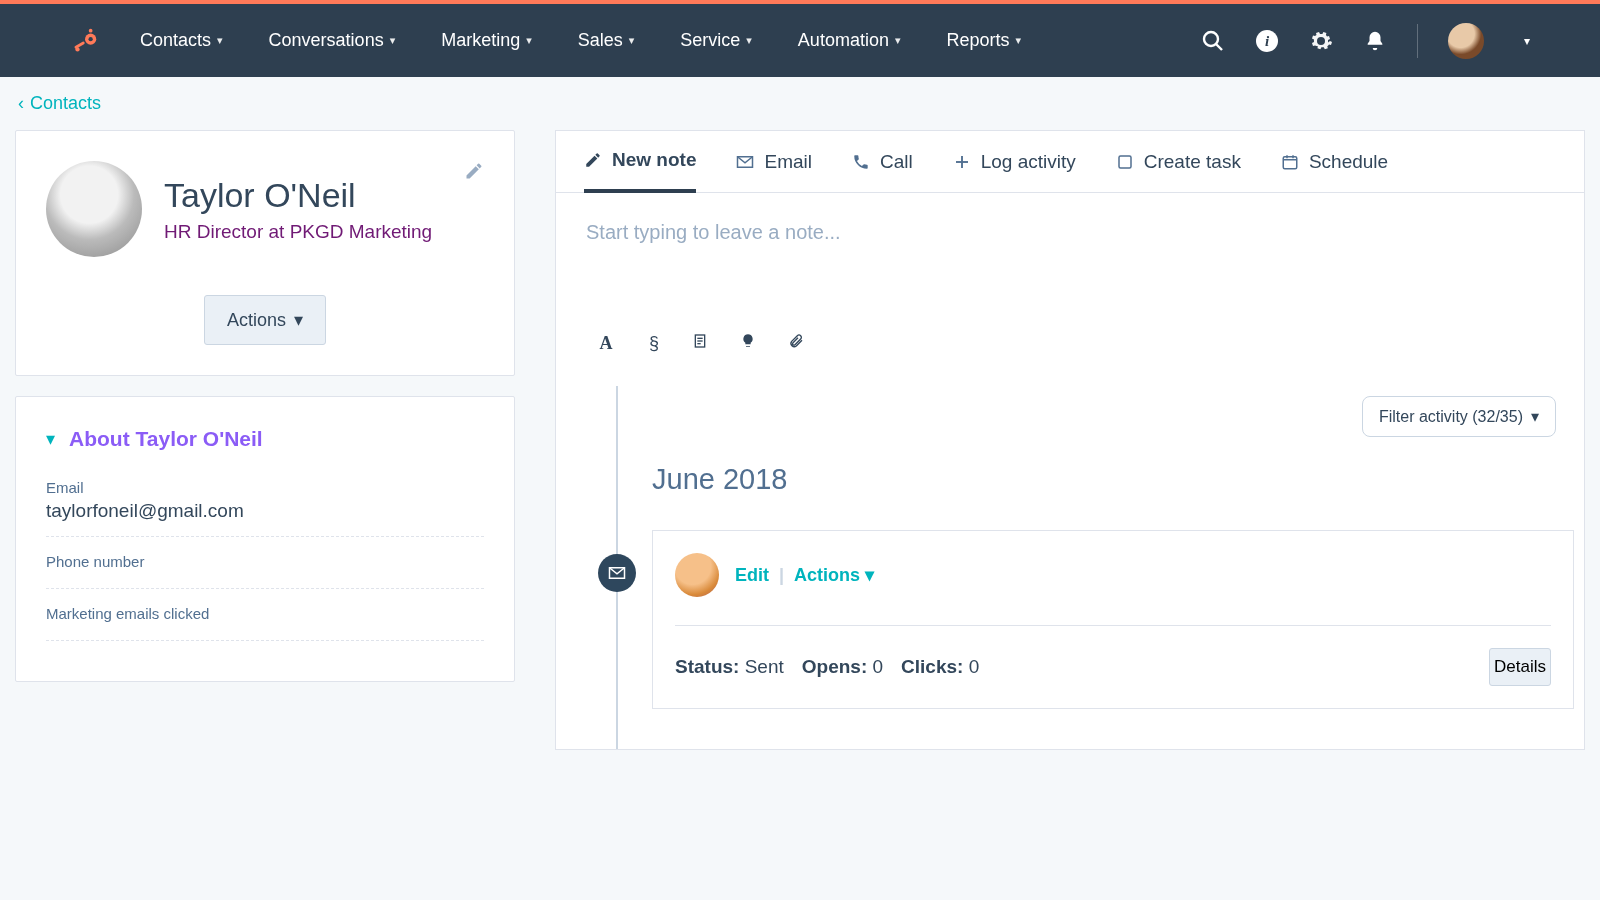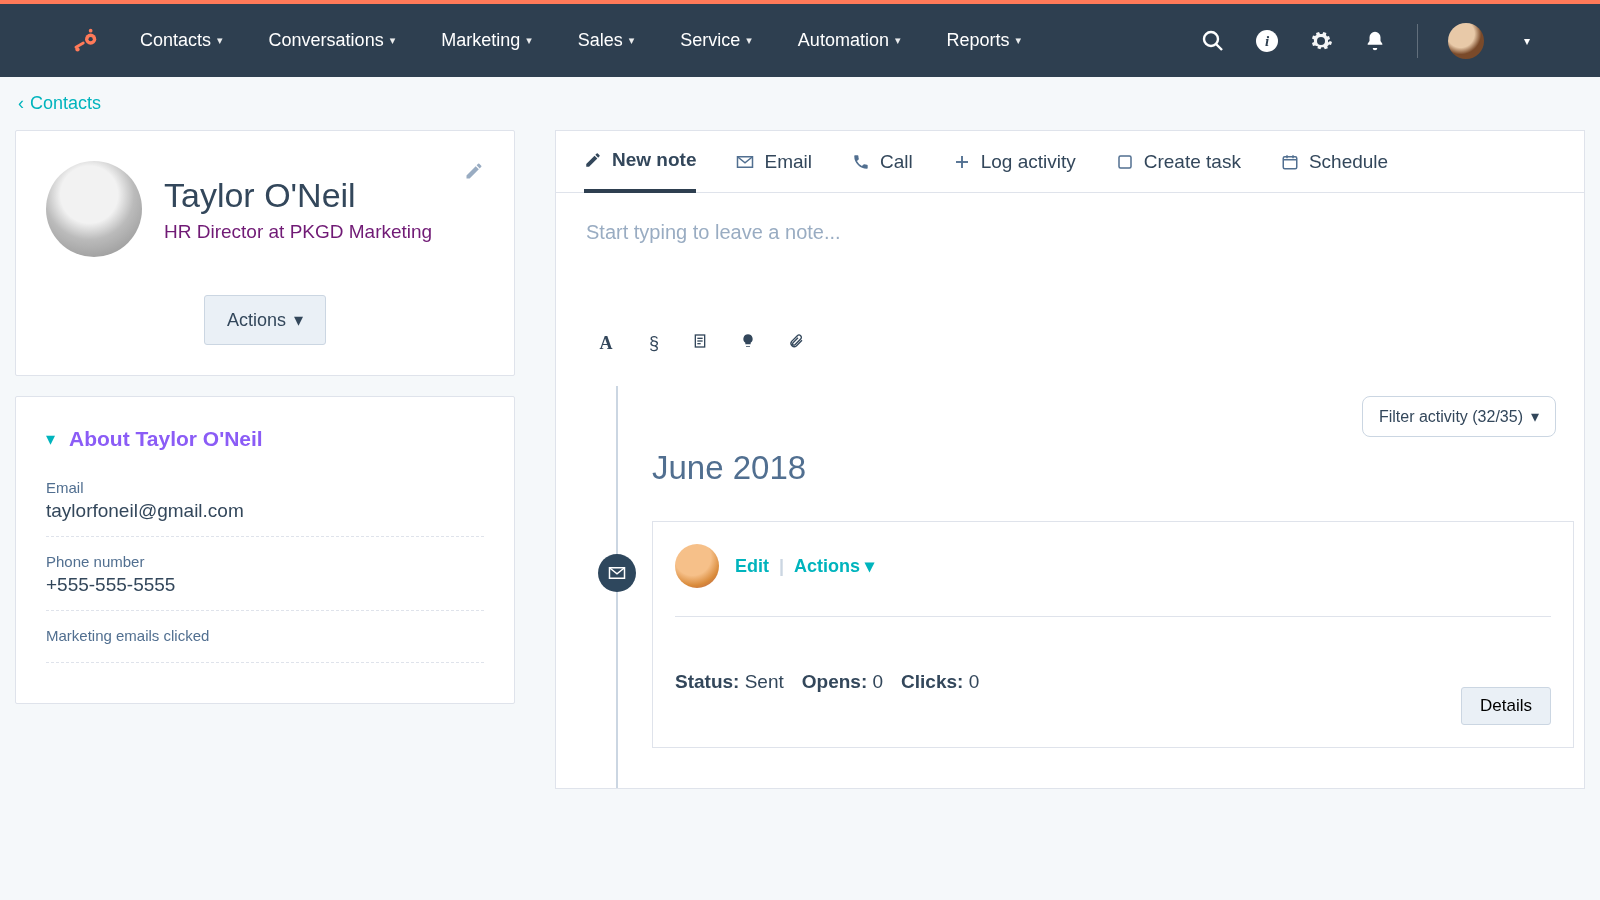--- a/index.html
+++ b/index.html
@@ -42,36 +42,36 @@
 .tab1 .ic { color:#516f90; width:18px; height:18px; display:inline-flex; }
 .note-area { padding: 28px 30px 14px; min-height: 140px; }
 .note-ph { color:#99acc2; font-size:20px; }
 .toolbar { display:flex; gap:28px; padding: 0 40px 22px; color:#33475b; }
 .toolbar .tb { cursor:pointer; font-size:18px; width:20px; text-align:center; }
 .tabs2 { display:flex; gap:72px; padding: 18px 36px 0; border-top:1px solid #dfe3eb; }
 .tab2 { font-size:19px; color:#33475b; padding-bottom:18px; cursor:pointer; }
 .tab2.active { font-weight:700; border-bottom:4px solid #2e3f50; }
 .timeline { position:relative; padding: 20px 10px 40px 60px; }
 .timeline .vline { position:absolute; left:60px; top:10px; bottom:0; width:2px; background:#cbd6e2; }
-.tl-date { font-size:33px; color:#516f90; margin: 12px 0 30px 36px; }
+.tl-date { font-size:29px; color:#516f90; margin: 26px 0 30px 36px; }
 .filter-row { display:flex; justify-content:flex-end; padding: 0 18px; }
 .filter-btn { background:#fff; border:1px solid #cbd6e2; border-radius:8px; padding:10px 16px; font-size:16px; color:#33475b; cursor:pointer; display:flex; align-items:center; gap:8px;}
 .tl-node { position:absolute; left:42px; width:38px; height:38px; border-radius:50%; background:#2e475d; color:#fff; display:flex; align-items:center; justify-content:center; }
 .event-card { margin-left: 36px; border:1px solid #dfe3eb; padding: 22px; background:#fff; position:relative; margin-top: 34px;}
 .event-top { display:flex; gap:16px; }
 .ev-avatar { width:44px; height:44px; border-radius:50%; background: radial-gradient(circle at 40% 30%, #f6c089 0 45%, #d98a3a 70%, #a55 100%); }
 .ev-body { flex:1; font-size:18px; color:#33475b; }
 .ev-body b { font-weight:700; }
 .ev-gray { color:#516f90; }
 .ev-date { color:#7c98b6; font-size:15px; margin-top:4px; }
 .ev-actions { color:#00b4bd; font-size:18px; font-weight:600; display:flex; gap:10px; align-items:center; }
 .ev-actions .sep { color:#cbd6e2; }
 .ev-stats { display:flex; gap:18px; margin-top:28px; padding-top:22px; border-top:1px solid #dfe3eb; font-size:19px; align-items:center;}
 .ev-stats .lbl { font-weight:700; }
-.details-btn { margin-left:auto; background:#eaf0f6; border:1px solid #cbd6e2; padding:8px 18px; border-radius:3px; font-size:17px; cursor:pointer;margin-top:48px; }
+.details-btn { margin-left:auto; background:#eaf0f6; border:1px solid #cbd6e2; padding:8px 4px; border-radius:3px; font-size:17px; cursor:pointer; }
 svg { display:block; }
 </style>
 </head>
 <body>
 
 <div class="topstrip"></div>
 
 <div class="navbar">
   <div class="logo">
     <svg viewBox="0 0 32 32" width="30" height="30">
@@ -173,21 +173,20 @@
       <div class="about-head">
         <span class="chev">▾</span>
         <span class="about-title">About Taylor O'Neil</span>
       </div>
       <div class="field">
         <div class="field-label">Email</div>
         <div class="field-value">taylorfoneil@gmail.com</div>
       </div>
       <div class="field">
         <div class="field-label">Phone number</div>
-        <div class="field-value">+555-555-5555</div>
       </div>
       <div class="field" style="border-bottom:1px dashed #dfe3eb">
         <div class="field-label">Marketing emails clicked</div>
         <div class="field-value"></div>
       </div>
     </div>
   </div>
 
   <div class="right">
     <div class="panel">

